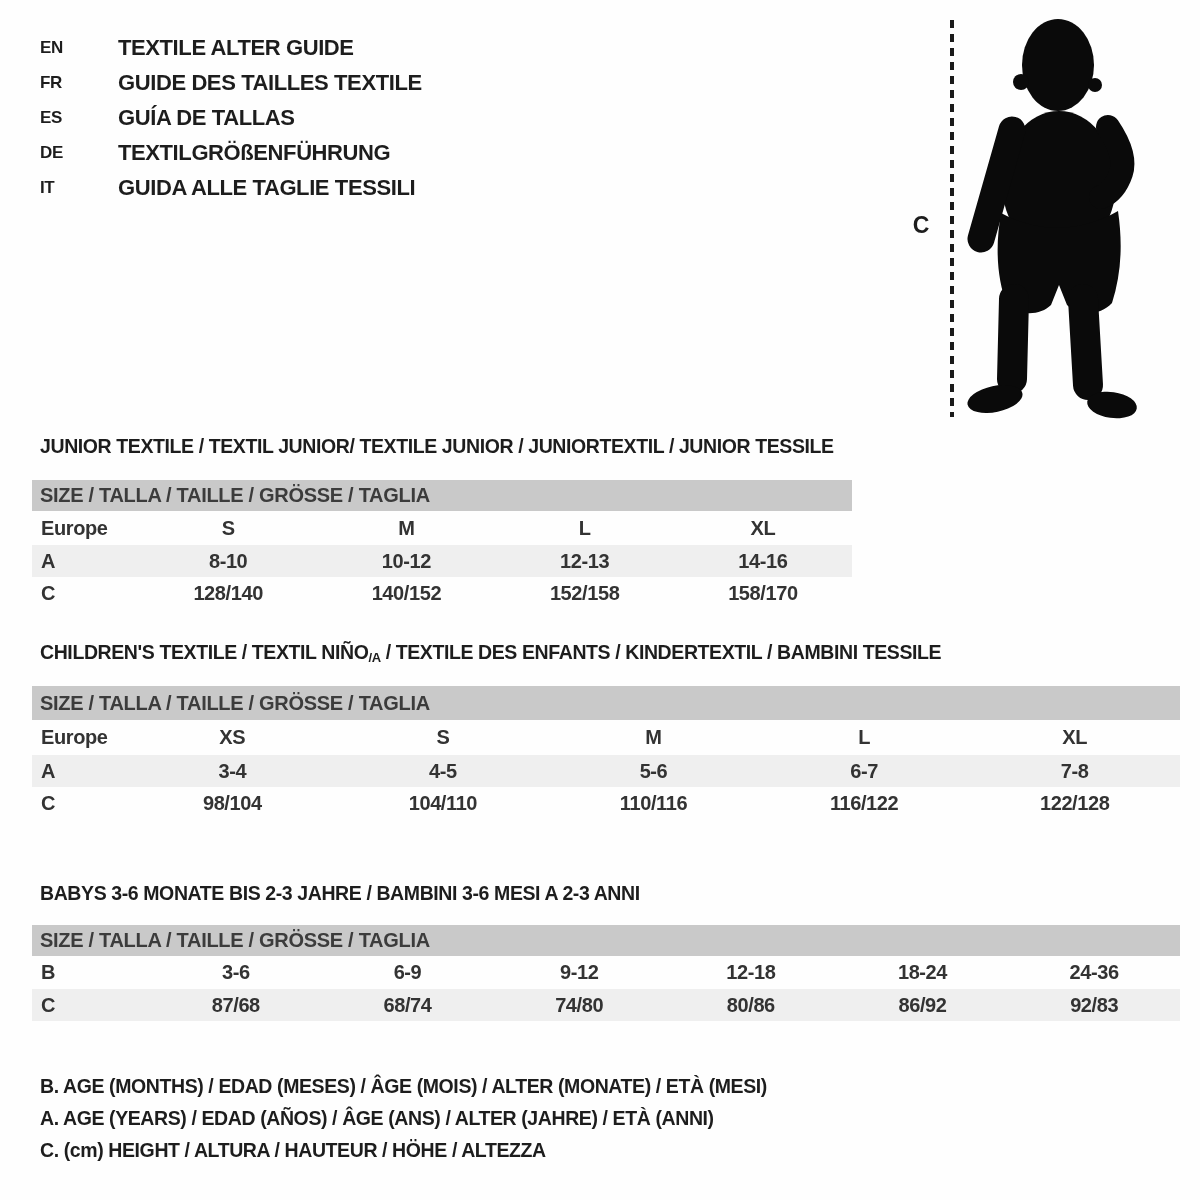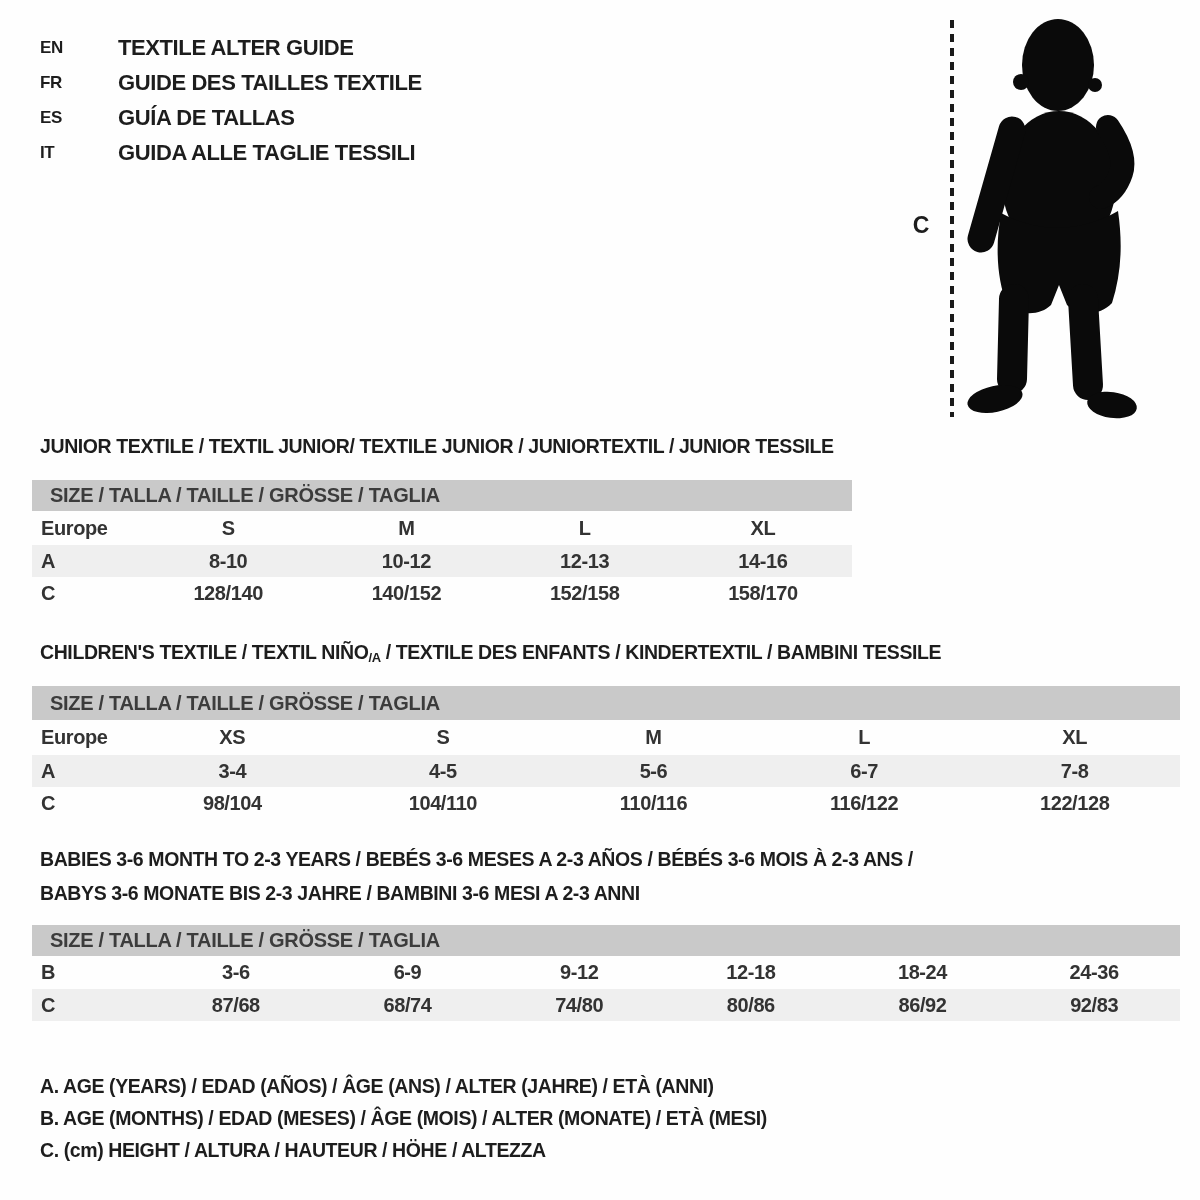--- a/index.html
+++ b/index.html
@@ -33,21 +33,21 @@
   
   .sec-title{
     position:absolute;left:40px;font-size:19.5px;font-weight:700;
     letter-spacing:-0.4px;white-space:nowrap;color:var(--ink);text-align:right;
   }
   .sub-small{font-size:13px;font-weight:700;vertical-align:-3px;}
   .tbl{position:absolute;left:32px;}
   .tbl-head{
     background:var(--band);color:var(--bink);
     font-size:20px;font-weight:700;letter-spacing:-0.3px;
-    display:flex;align-items:center;padding-left:18px;
+    display:flex;align-items:center;padding-left:8px;
   }
   .row{display:grid;align-items:center;}
   .row.stripe{background:var(--stripe);}
   .cell{
     font-size:20px;font-weight:700;letter-spacing:-0.4px;
     color:var(--tink);text-align:center;white-space:nowrap;
   }
   .cell.lbl{text-align:left;padding-left:9px;font-weight:700;}
   .cols-j{grid-template-columns:107px repeat(4,1fr);}
   .cols-c{grid-template-columns:95px repeat(5,1fr);}
@@ -69,20 +69,24 @@
       <span class="lang-code">EN</span>
       <span class="lang-label">TEXTILE ALTER GUIDE</span>
     </div>
     <div class="lang-row">
       <span class="lang-code">FR</span>
       <span class="lang-label">GUIDE DES TAILLES TEXTILE</span>
     </div>
     <div class="lang-row">
       <span class="lang-code">ES</span>
       <span class="lang-label">GUÍA DE TALLAS</span>
+    </div>
+    <div class="lang-row">
+      <span class="lang-code">DE</span>
+      <span class="lang-label">TEXTILGRÖßENFÜHRUNG</span>
     </div>
     <div class="lang-row">
       <span class="lang-code">IT</span>
       <span class="lang-label">GUIDA ALLE TAGLIE TESSILI</span>
     </div>
   </div>
 
   <svg class="figure-svg" width="235" height="410" viewBox="0 0 235 410">
     <line x1="37" y1="5" x2="37" y2="402" stroke="#1a1a1a" stroke-width="4" stroke-dasharray="8 6"></line>
     <g fill="#0a0a0a" stroke="#0a0a0a">
@@ -151,21 +155,20 @@
     <div class="row cols-c" style="height:33px;">
       <div class="cell lbl">C</div>
       <div class="cell">98/104</div>
       <div class="cell">104/110</div>
       <div class="cell">110/116</div>
       <div class="cell">116/122</div>
       <div class="cell">122/128</div>
     </div>
   </div>
 
-  <div class="sec-title" style="top:848px;">BABIES 3-6 MONTH TO 2-3 YEARS / BEBÉS 3-6 MESES A 2-3 AÑOS / BÉBÉS 3-6 MOIS À 2-3 ANS /</div>
   <div class="sec-title" style="top:882px;">BABYS 3-6 MONATE BIS 2-3 JAHRE / BAMBINI 3-6 MESI A 2-3 ANNI</div>
   <div class="tbl" style="top:925px;width:1148px;">
     <div class="tbl-head" style="height:31px;">SIZE / TALLA / TAILLE / GRÖSSE / TAGLIA</div>
     <div class="row cols-b" style="height:33px;">
       <div class="cell lbl">B</div>
       <div class="cell">3-6</div>
       <div class="cell">6-9</div>
       <div class="cell">9-12</div>
       <div class="cell">12-18</div>
       <div class="cell">18-24</div>
@@ -176,18 +179,18 @@
       <div class="cell">87/68</div>
       <div class="cell">68/74</div>
       <div class="cell">74/80</div>
       <div class="cell">80/86</div>
       <div class="cell">86/92</div>
       <div class="cell">92/83</div>
     </div>
   </div>
 
   <div class="legend">
+    <div class="legend-line">B. AGE (MONTHS) / EDAD (MESES) / ÂGE (MOIS) / ALTER (MONATE) / ETÀ (MESI)</div>
     <div class="legend-line">A. AGE (YEARS) / EDAD (AÑOS) / ÂGE (ANS) / ALTER (JAHRE) / ETÀ (ANNI)</div>
-    <div class="legend-line">B. AGE (MONTHS) / EDAD (MESES) / ÂGE (MOIS) / ALTER (MONATE) / ETÀ (MESI)</div>
     <div class="legend-line">C. (cm) HEIGHT / ALTURA / HAUTEUR / HÖHE / ALTEZZA</div>
   </div>
 
 </div>
 
 </body></html>

